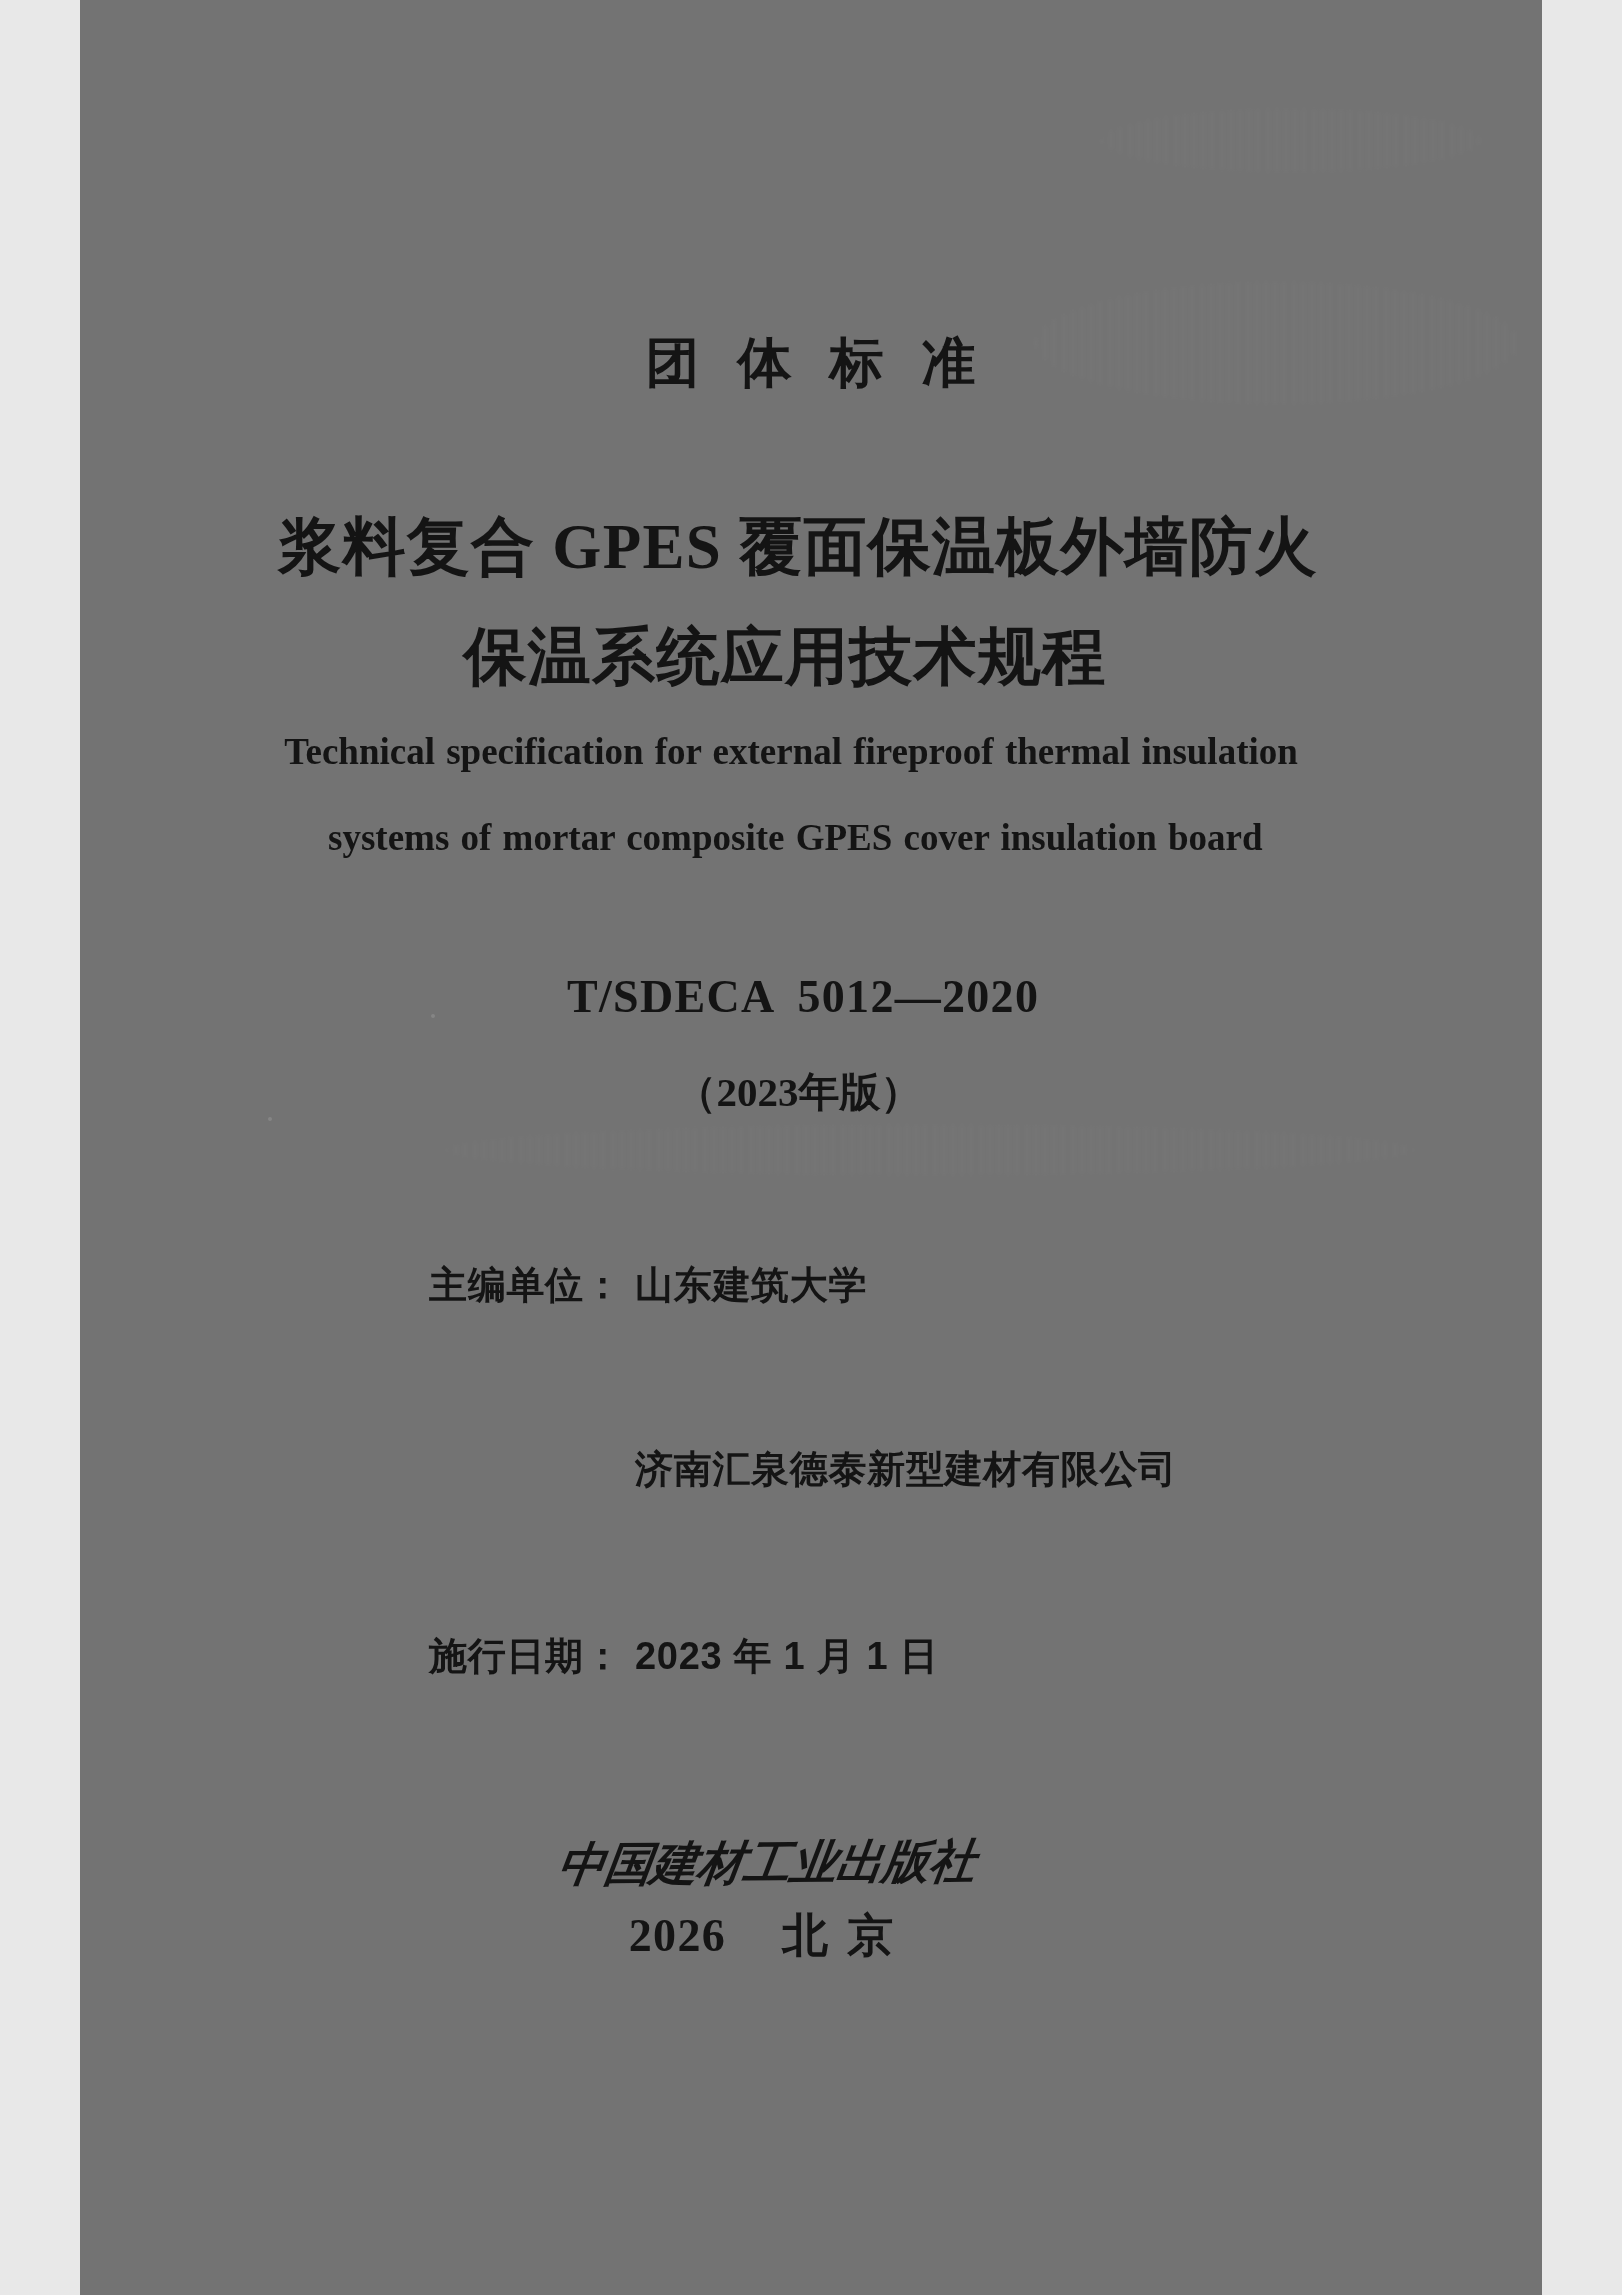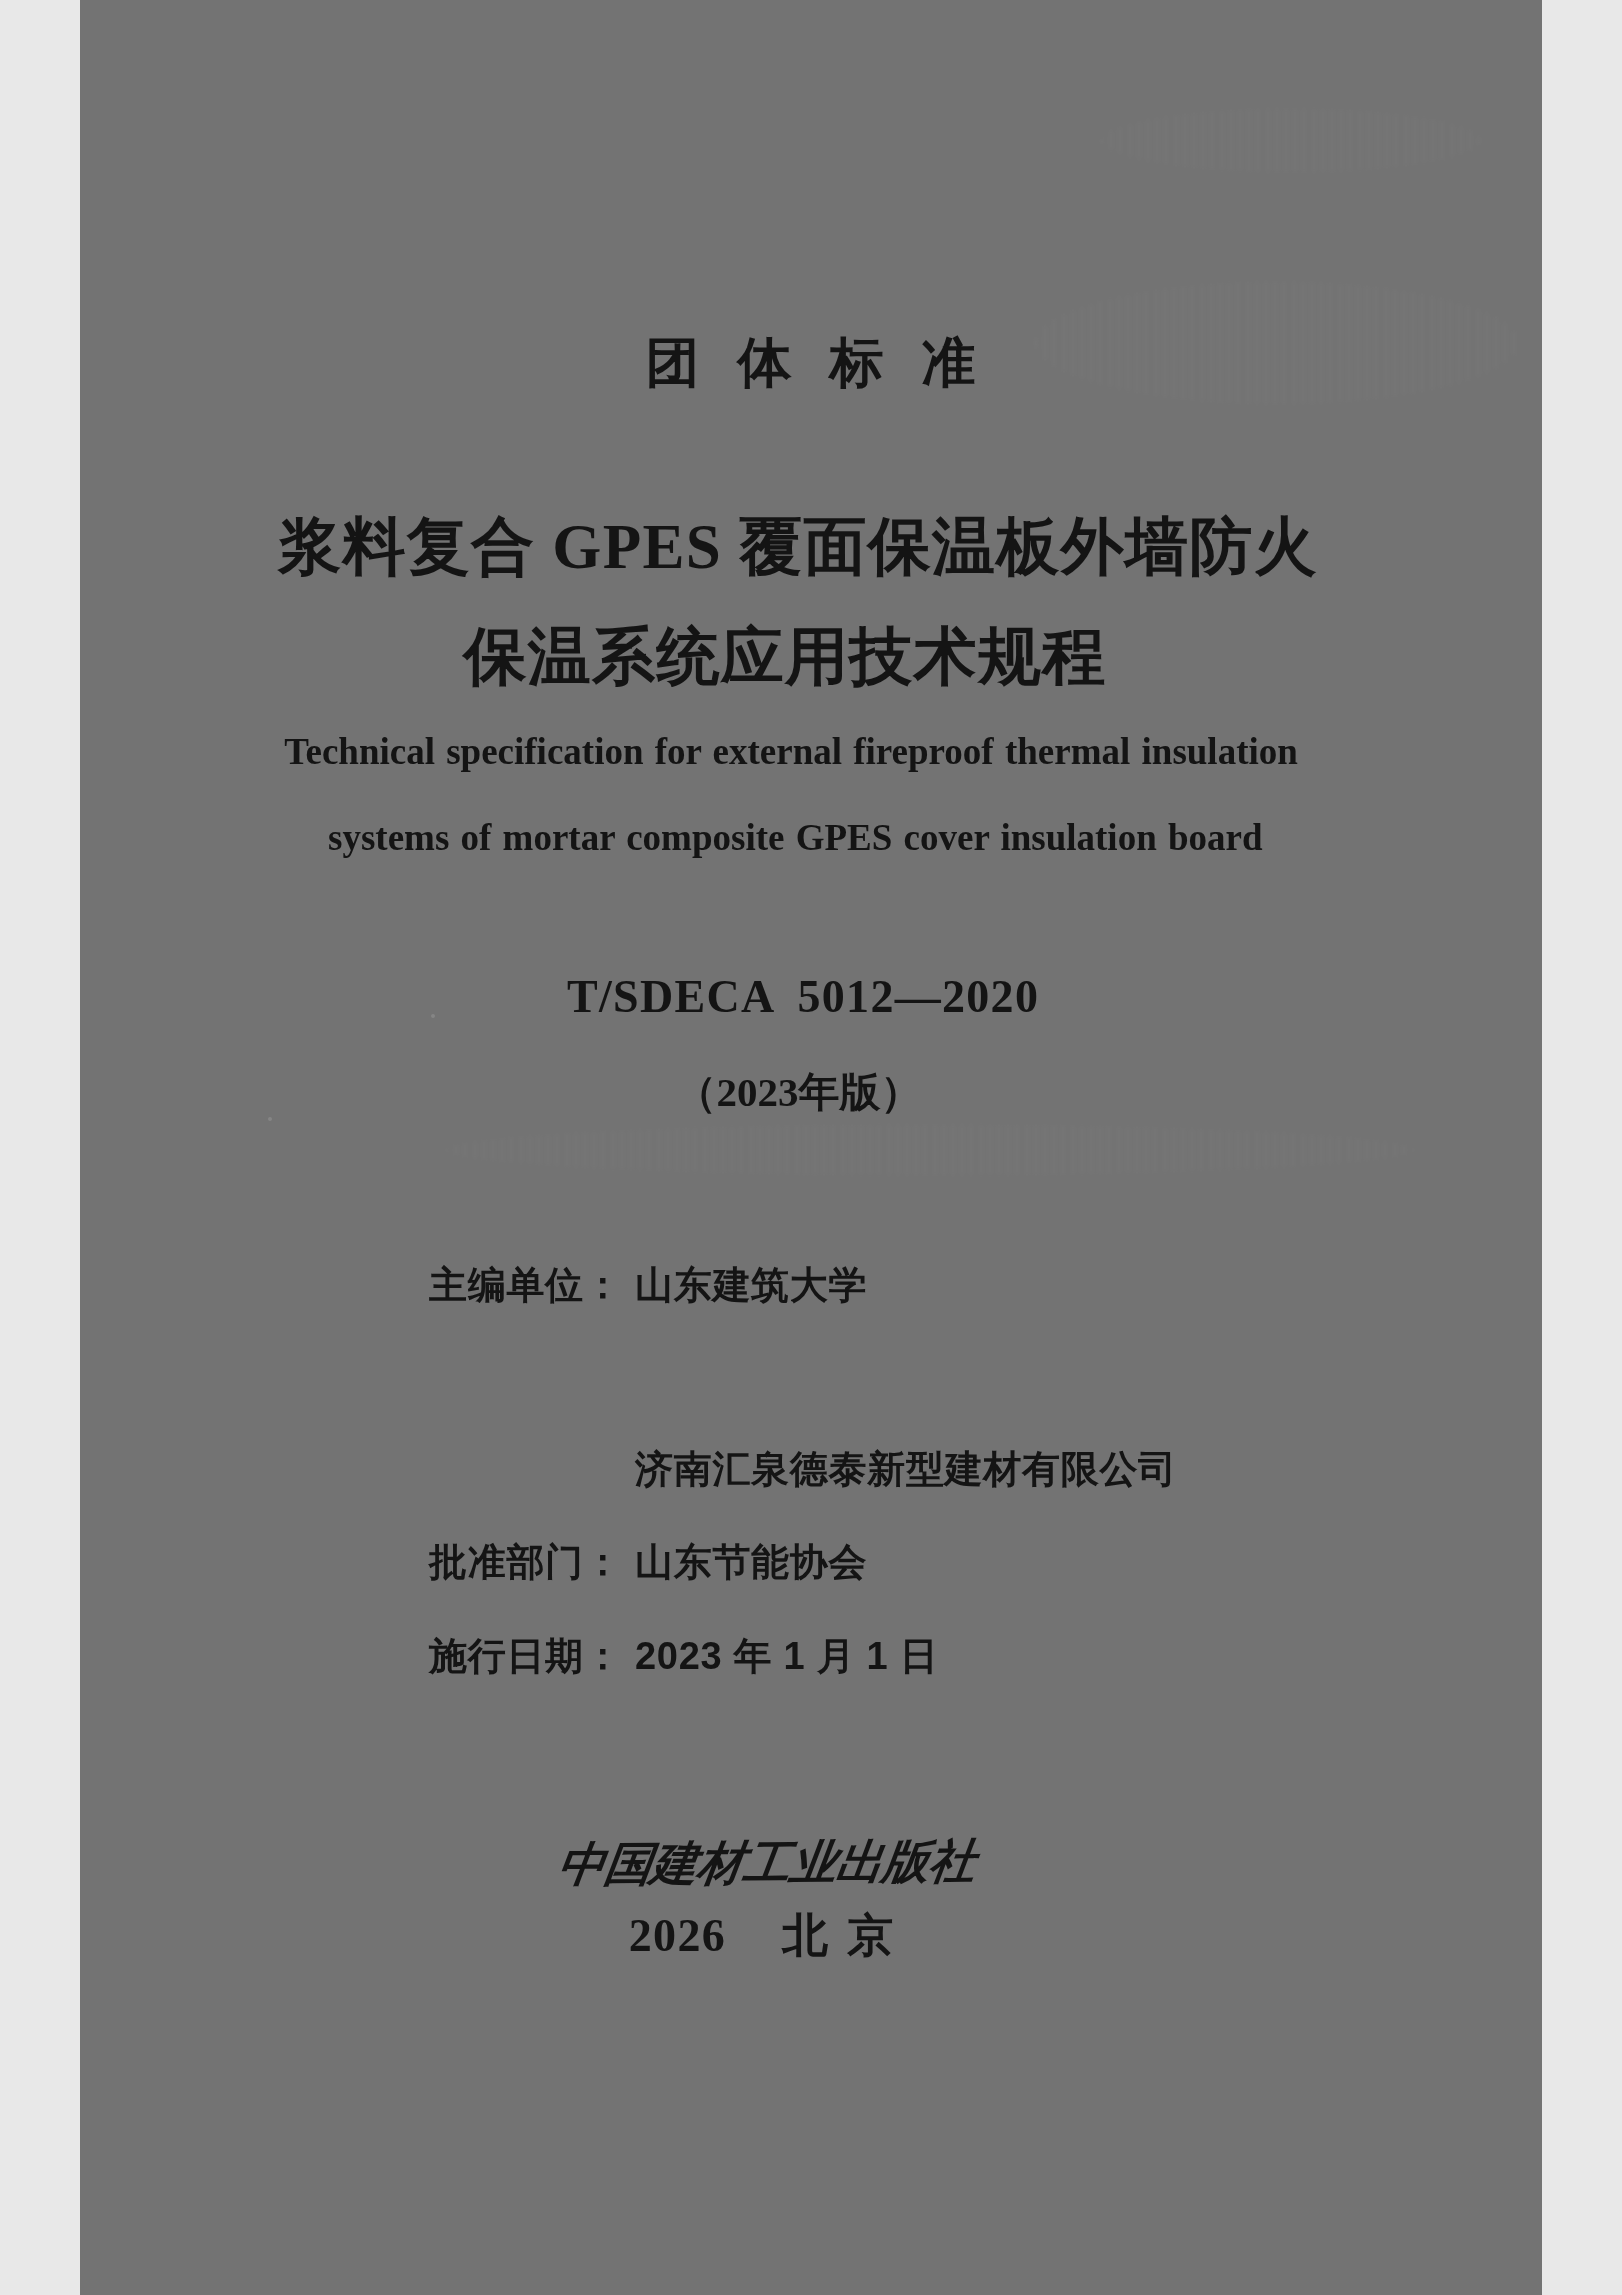--- a/index.html
+++ b/index.html
@@ -170,23 +170,20 @@
 
   <div class="cblock std-no">T/SDECA 5012—2020</div>
   <div class="cblock edition">（2023年版）</div>
 
   <div class="credit-row r1">
     <span class="label">主编单位：</span><span>山东建筑大学</span>
   </div>
   <div class="credit-row r3">
     <span class="label"></span><span>济南汇泉德泰新型建材有限公司</span>
   </div>
-  <div class="credit-row r4">
-    <span class="label">批准部门：</span><span>山东节能协会</span>
-  </div>
   <div class="credit-row r5">
     <span class="label">施行日期：</span><span>2023 年 1 月 1 日</span>
   </div>
 
   <div class="cblock publisher">中国建材工业出版社</div>
   <div class="cblock imprint">
     <span class="year">2026</span><span class="city">北 京</span>
   </div>
 
 </div>

